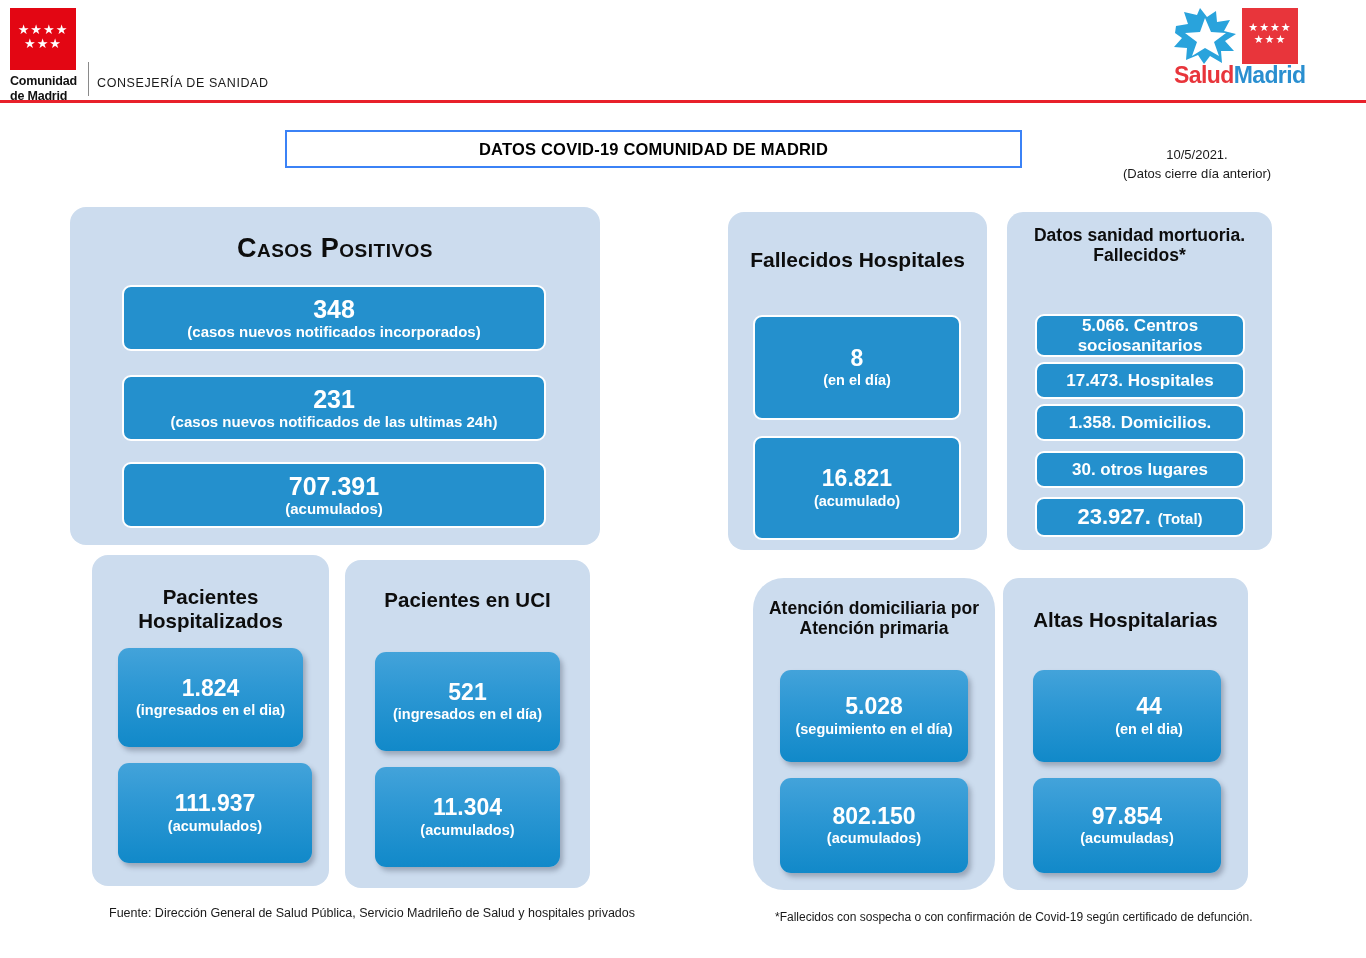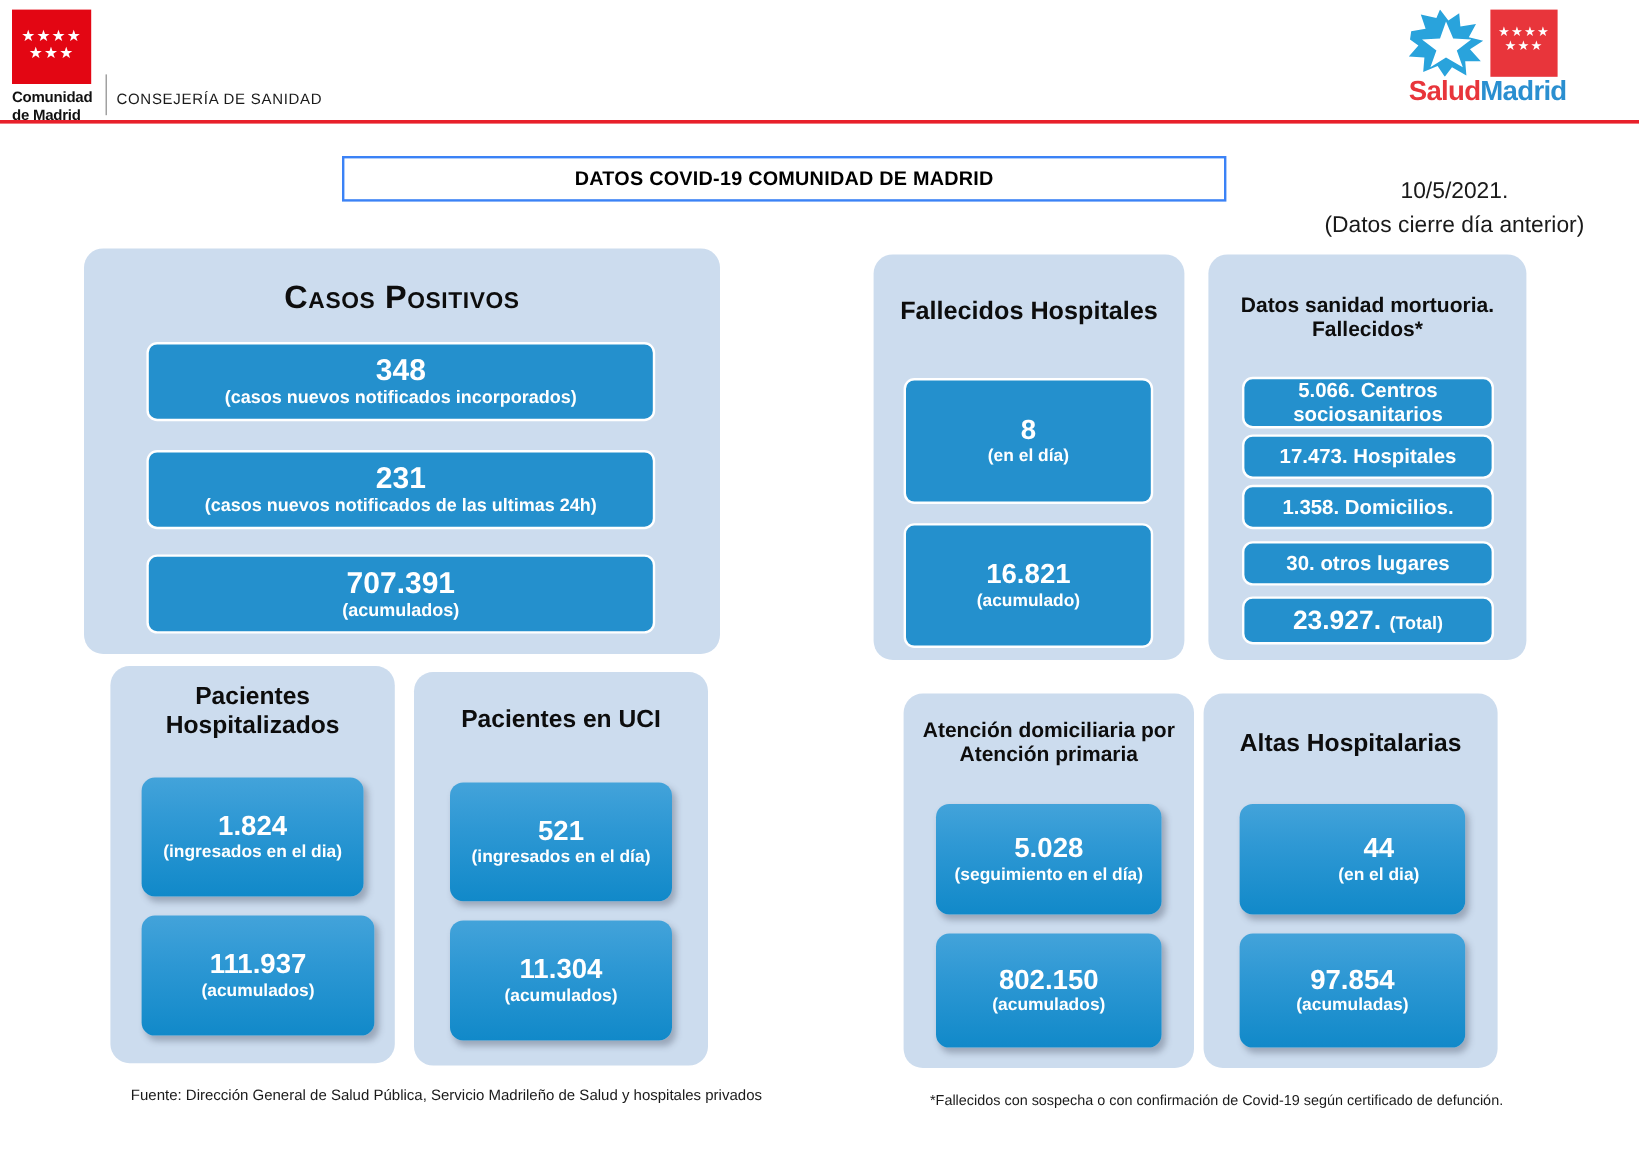--- a/index.html
+++ b/index.html
@@ -119,24 +119,24 @@
   }
   .title-text {
     font-size: 16.5px;
     font-weight: bold;
     color: #000000;
     letter-spacing: 0.2px;
   }
 
   .date-block {
     position: absolute;
-    right: 24px; top: 146px;
+    right: 39px; top: 146px;
     width: 260px;
     text-align: center;
-    font-size: 19px;
+    font-size: 13px;
     color: #1a1a1a;
     line-height: 1.45;
   }
 
   
   .panel {
     position: absolute;
     background: #ccdcee;
     border-radius: 16px;
   }
@@ -191,60 +191,60 @@
   .casos-box {
     position: absolute;
     left: 52px; width: 424px; height: 66px;
   }
   #casos-1 { top: 78px; }
   #casos-2 { top: 168px; }
   #casos-3 { top: 255px; }
 
   
   #panel-hosp { left: 92px; top: 555px; width: 237px; height: 331px; }
-  #panel-hosp .panel-title { margin-top: 14px; font-size: 20.5px; }
+  #panel-hosp .panel-title { margin-top: 30px; font-size: 20.5px; }
   #hosp-1 { position: absolute; left: 26px; top: 93px; width: 185px; height: 99px; }
   #hosp-2 { position: absolute; left: 26px; top: 208px; width: 194px; height: 100px; }
 
   
   #panel-uci { left: 345px; top: 560px; width: 245px; height: 328px; }
   #panel-uci .panel-title { margin-top: 28px; font-size: 20.5px; }
   #uci-1 { position: absolute; left: 30px; top: 92px; width: 185px; height: 99px; }
   #uci-2 { position: absolute; left: 30px; top: 207px; width: 185px; height: 100px; }
 
   
   #panel-fall { left: 728px; top: 212px; width: 259px; height: 338px; }
   #panel-fall .panel-title { margin-top: 36px; font-size: 21px; }
   #fall-1 { position: absolute; left: 25px; top: 103px; width: 208px; height: 105px; }
   #fall-2 { position: absolute; left: 25px; top: 224px; width: 208px; height: 104px; }
 
   
   #panel-mort { left: 1007px; top: 212px; width: 265px; height: 338px; }
-  #panel-mort .panel-title { margin-top: 32px; font-size: 17.5px; }
+  #panel-mort .panel-title { margin-top: 13px; font-size: 17.5px; }
   .mort-row {
     position: absolute;
     left: 28px; width: 210px;
     font-size: 17px;
   }
   #mort-0 { top: 102px; height: 43px; }
   #mort-1 { top: 150px; height: 37px; }
   #mort-2 { top: 192px; height: 37px; }
   #mort-3 { top: 239px; height: 37px; }
   #mort-4 { top: 285px; height: 40px; }
   .mort-total-line {
     display: flex;
     align-items: baseline;
     justify-content: center;
     gap: 7px;
   }
   .mort-total-num { font-size: 22px; }
   .mort-total-lab { font-size: 15px; }
 
   
-  #panel-dom { left: 753px; top: 578px; width: 242px; height: 312px; }
+  #panel-dom { left: 753px; top: 578px; width: 242px; height: 312px; border-radius: 31px; }
   #panel-dom .panel-title { margin-top: 20px; font-size: 17.5px; }
   #dom-1 { position: absolute; left: 27px; top: 92px; width: 188px; height: 92px; }
   #dom-2 { position: absolute; left: 27px; top: 200px; width: 188px; height: 95px; }
 
   
   #panel-altas { left: 1003px; top: 578px; width: 245px; height: 312px; }
   #panel-altas .panel-title { margin-top: 30px; font-size: 20.5px; }
   #altas-1 { position: absolute; left: 30px; top: 92px; width: 188px; height: 92px; padding-left: 44px; }
   #altas-2 { position: absolute; left: 30px; top: 200px; width: 188px; height: 95px; }
 

